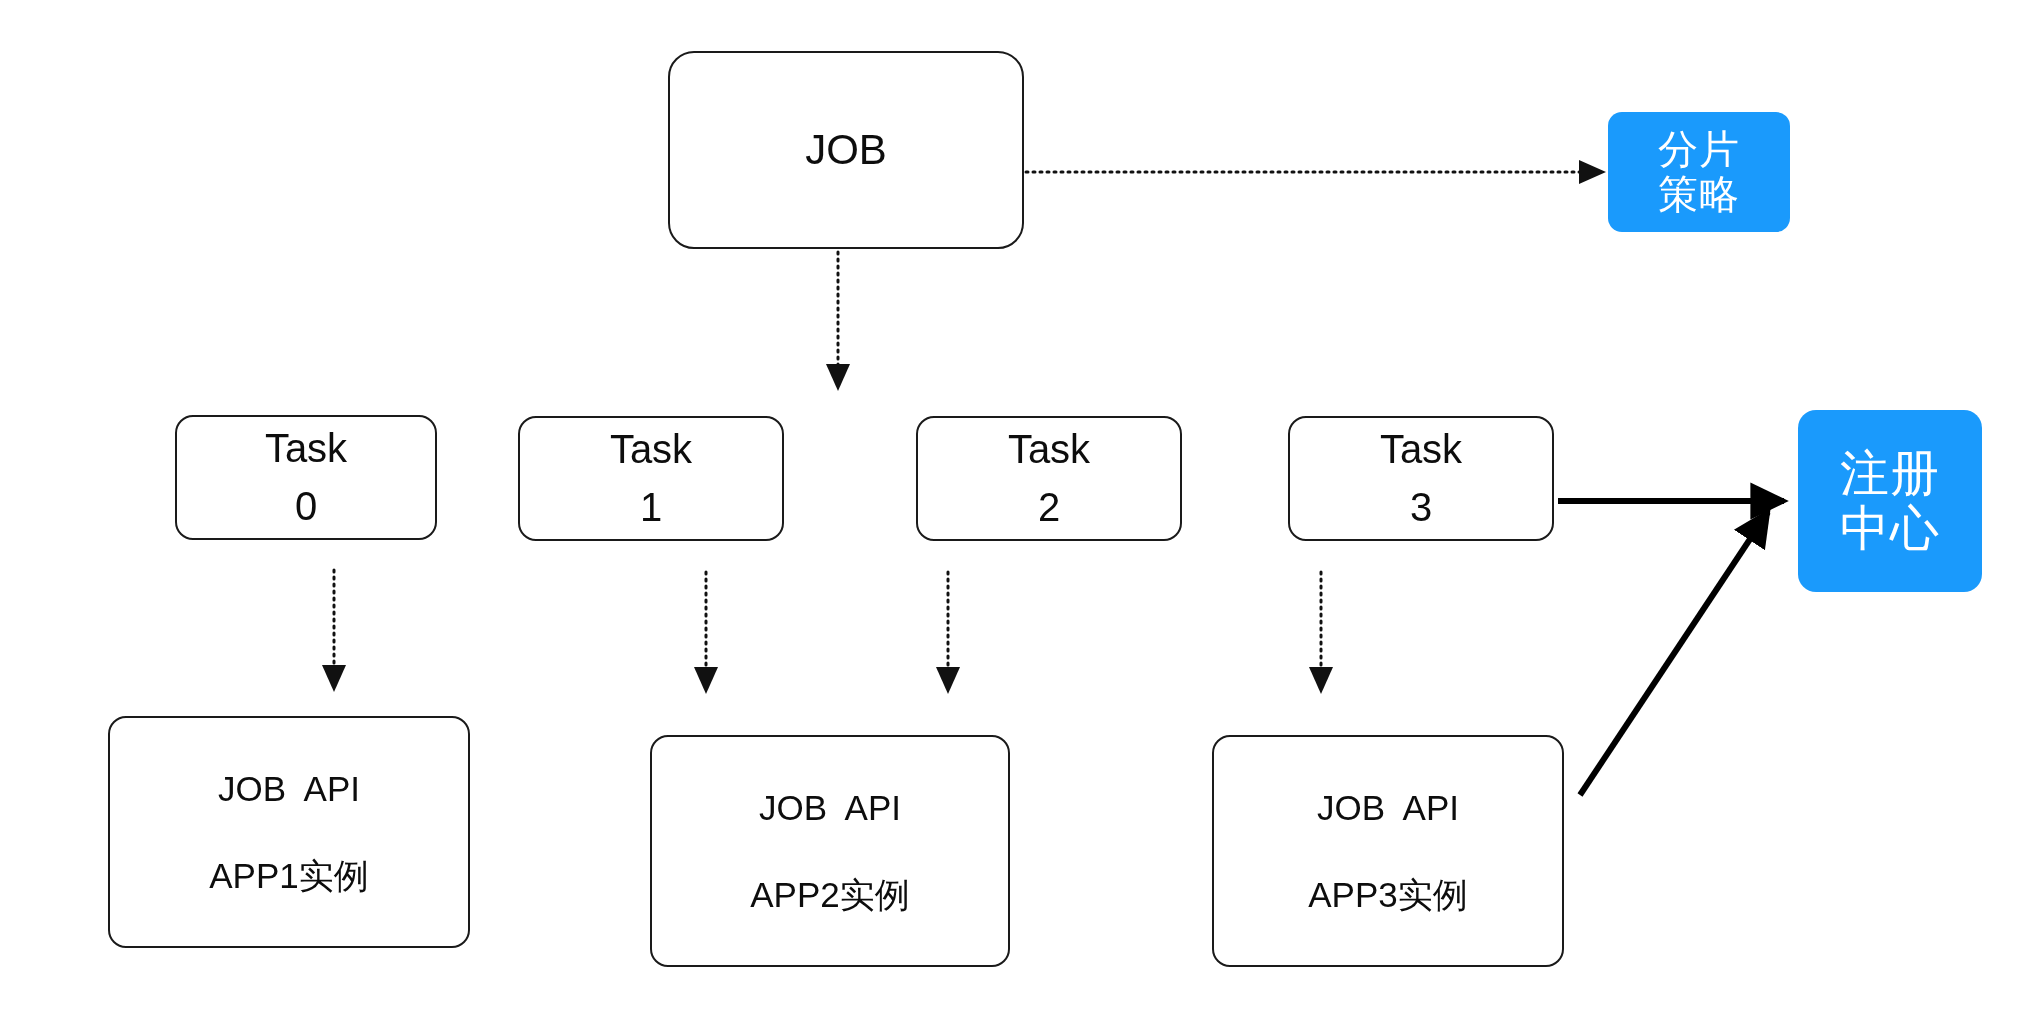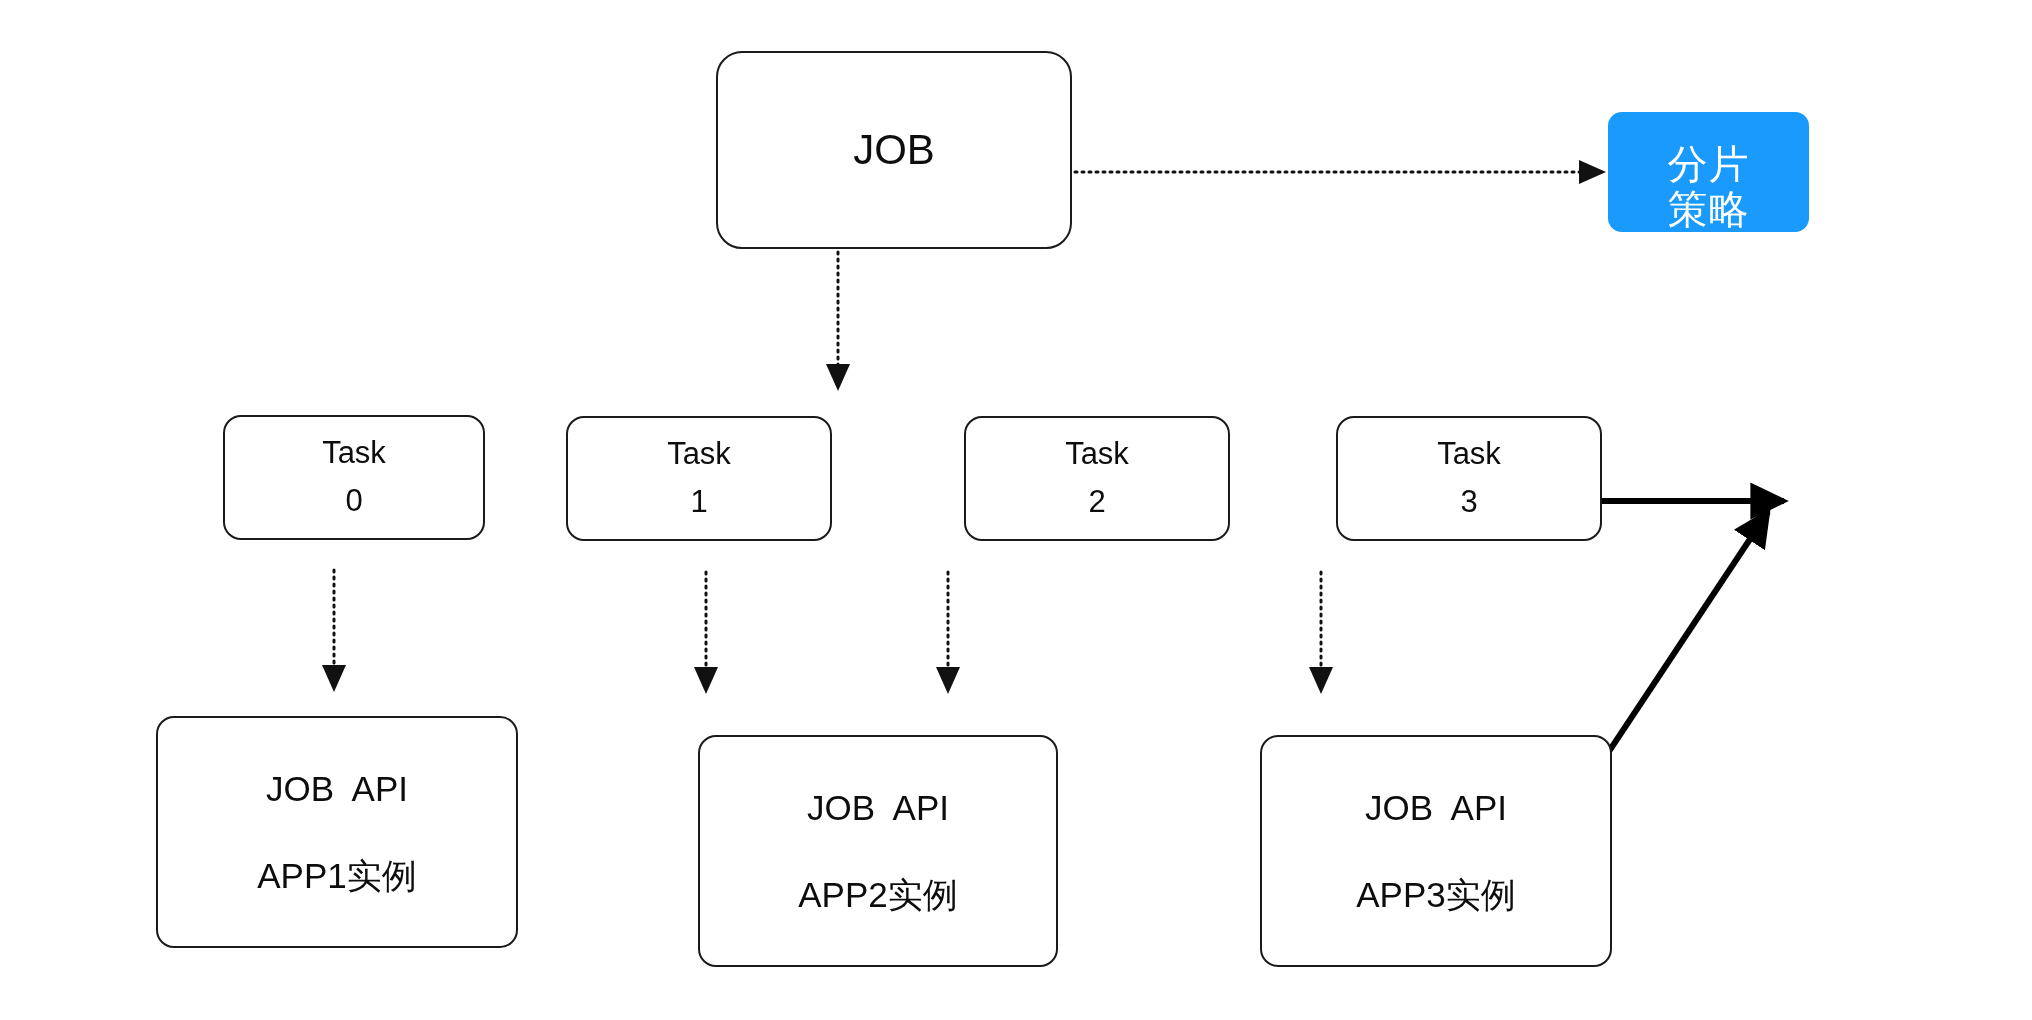--- a/index.html
+++ b/index.html
@@ -32,21 +32,20 @@
     flex-direction: column;
     align-items: center;
     justify-content: center;
     text-align: center;
   }
   .node.white {
     background: #ffffff;
     border: 2px solid #1a1a1a;
     border-radius: 18px;
     color: #0d0d0d;
-    margin-left: 48px;
   }
   .node.blue {
     background: #1a9afc;
     border-radius: 14px;
     color: #ffffff;
   }
   .node-line {
     display: block;
     line-height: 1.12;
     white-space: pre;
@@ -59,43 +58,42 @@
     width: 356px;
     height: 198px;
     border-radius: 26px;
   }
   #node-job .node-line { font-size: 42px; }
 
   
   #node-shard {
     left: 1608px;
     top: 112px;
-    width: 201px;
+    width: 182px;
     height: 120px;
-    justify-content: flex-end;
   }
   #node-shard .node-line { font-size: 40px; letter-spacing: 1px; }
 
   
   #node-registry {
     left: 1798px;
     top: 410px;
     width: 184px;
     height: 182px;
     border-radius: 18px;
   }
   #node-registry .node-line { font-size: 49px; letter-spacing: 1px; }
 
   
   .task {
     width: 262px;
     height: 125px;
     top: 415px;
   }
-  .task .node-line { font-size: 31px; }
+  .task .node-line { font-size: 40px; }
   .task .node-line + .node-line { margin-top: 13px; }
   #node-task-0 { left: 175px; }
   #node-task-1 { left: 518px; width: 266px; top: 416px; }
   #node-task-2 { left: 916px; width: 266px; top: 416px; }
   #node-task-3 { left: 1288px; width: 266px; top: 416px; }
 
   
   .app { height: 232px; }
   .app .node-line { font-size: 35px; }
   .app .node-line.gap { margin-top: 48px; }
@@ -137,20 +135,24 @@
 
   <div class="node white" id="node-job">
     <span class="node-line">JOB</span>
   </div>
 
   <div class="node blue" id="node-shard">
     <span class="node-line">分片</span>
     <span class="node-line">策略</span>
   </div>
 
+  <div class="node blue" id="node-registry">
+    <span class="node-line">注册</span>
+    <span class="node-line">中心</span>
+  </div>
 
   <div class="node white task" id="node-task-0">
     <span class="node-line">Task</span>
     <span class="node-line">0</span>
   </div>
   <div class="node white task" id="node-task-1">
     <span class="node-line">Task</span>
     <span class="node-line">1</span>
   </div>
   <div class="node white task" id="node-task-2">

